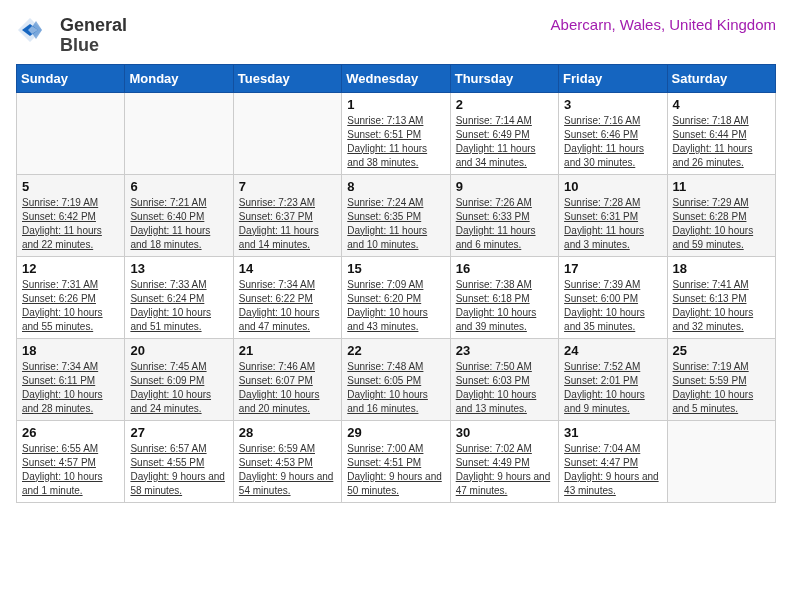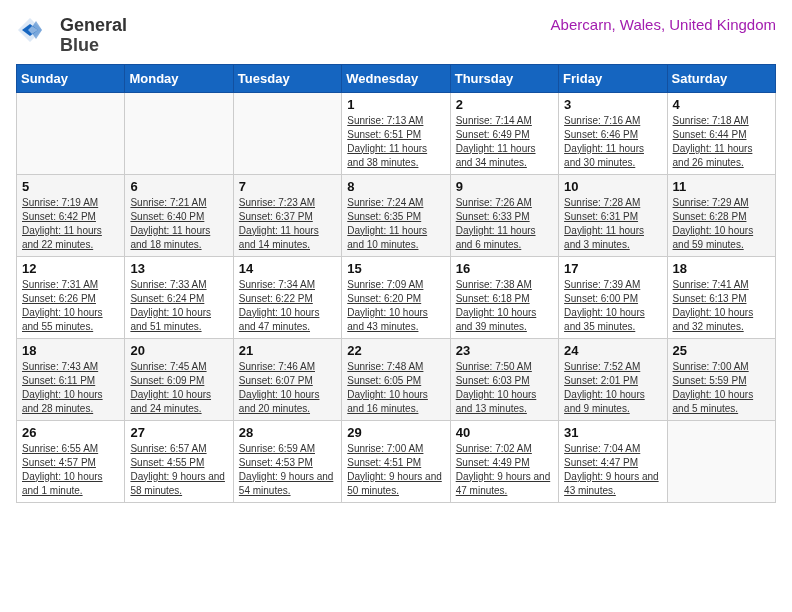--- a/index.html
+++ b/index.html
@@ -258,21 +258,21 @@
           <div class="day-num">18</div>
           <div class="day-info">Sunrise: 7:41 AM
 Sunset: 6:13 PM
 Daylight: 10 hours
 and 32 minutes.</div>
         </td>
       </tr>
       <tr>
         <td>
           <div class="day-num">18</div>
-          <div class="day-info">Sunrise: 7:43 AM
+          <div class="day-info">Sunrise: 7:34 AM
 Sunset: 6:11 PM
 Daylight: 10 hours
 and 28 minutes.</div>
         </td>
         <td>
           <div class="day-num">20</div>
           <div class="day-info">Sunrise: 7:45 AM
 Sunset: 6:09 PM
 Daylight: 10 hours
 and 24 minutes.</div>
@@ -300,21 +300,21 @@
         </td>
         <td>
           <div class="day-num">24</div>
           <div class="day-info">Sunrise: 7:52 AM
 Sunset: 2:01 PM
 Daylight: 10 hours
 and 9 minutes.</div>
         </td>
         <td>
           <div class="day-num">25</div>
-          <div class="day-info">Sunrise: 7:00 AM
+          <div class="day-info">Sunrise: 7:19 AM
 Sunset: 5:59 PM
 Daylight: 10 hours
 and 5 minutes.</div>
         </td>
       </tr>
       <tr>
         <td>
           <div class="day-num">26</div>
           <div class="day-info">Sunrise: 6:55 AM
 Sunset: 4:57 PM
@@ -336,21 +336,21 @@
 and 54 minutes.</div>
         </td>
         <td>
           <div class="day-num">29</div>
           <div class="day-info">Sunrise: 7:00 AM
 Sunset: 4:51 PM
 Daylight: 9 hours
 and 50 minutes.</div>
         </td>
         <td>
-          <div class="day-num">40</div>
+          <div class="day-num">30</div>
           <div class="day-info">Sunrise: 7:02 AM
 Sunset: 4:49 PM
 Daylight: 9 hours
 and 47 minutes.</div>
         </td>
         <td>
           <div class="day-num">31</div>
           <div class="day-info">Sunrise: 7:04 AM
 Sunset: 4:47 PM
 Daylight: 9 hours

